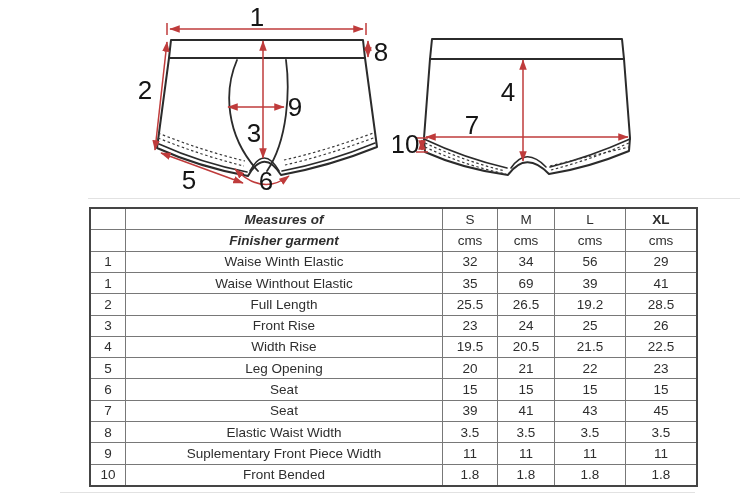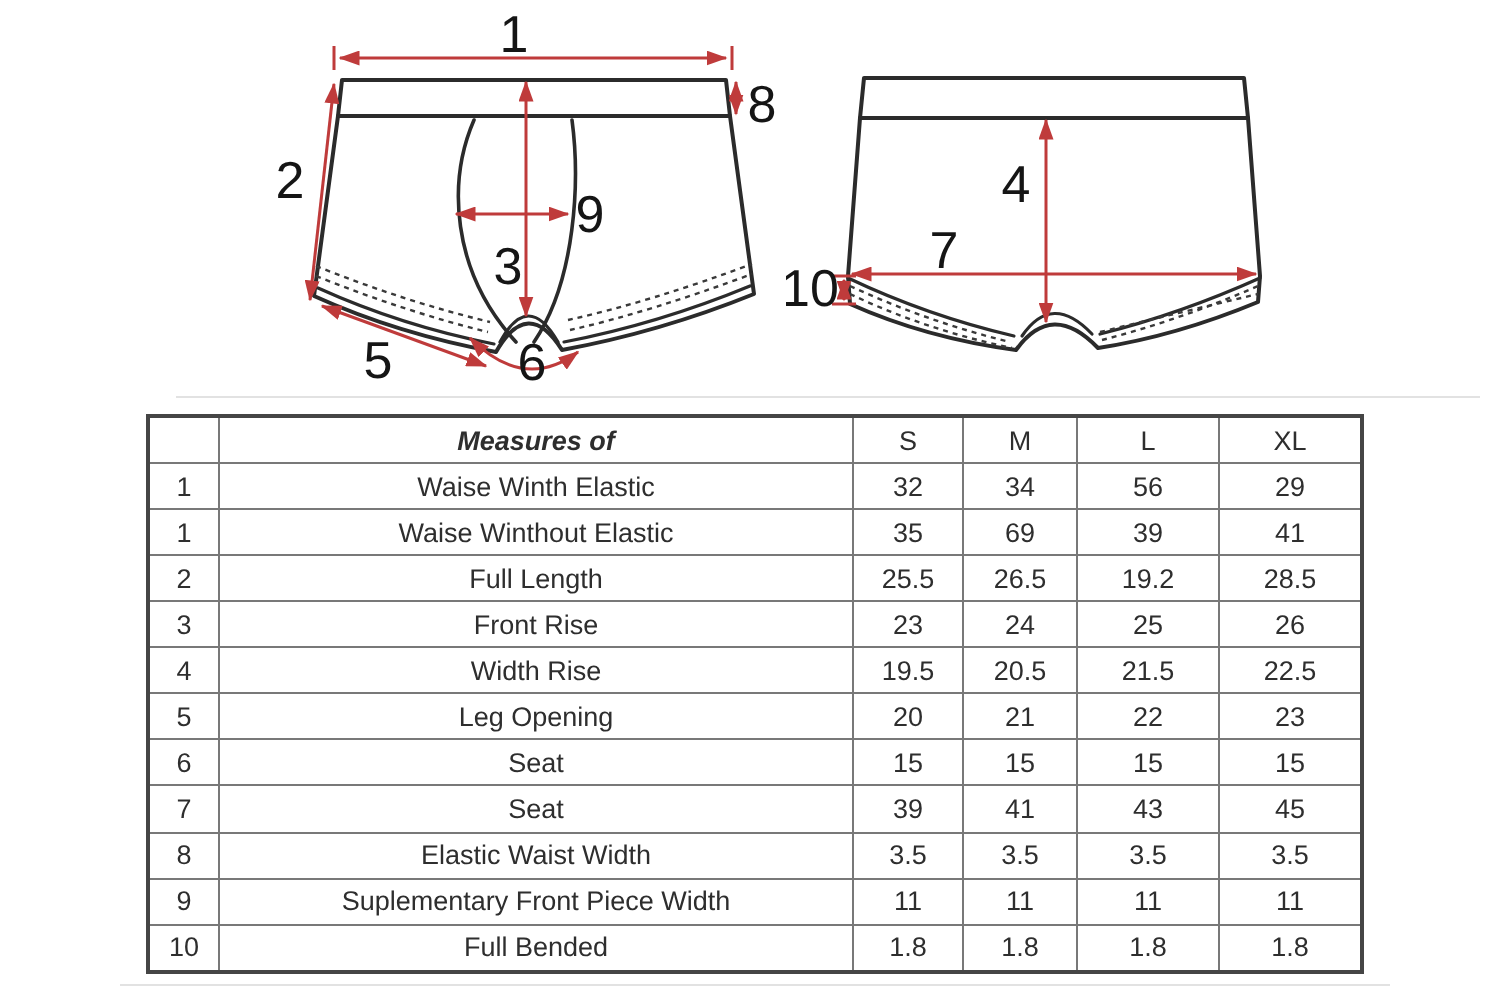--- a/index.html
+++ b/index.html
@@ -6,35 +6,35 @@
   body{
     width:745px;height:496px;position:relative;overflow:hidden;
     background:#ffffff;
     font-family:"Liberation Sans", sans-serif;
     -webkit-font-smoothing:antialiased;
   }
   .hairline{position:absolute;height:1px;background:#e2e2e2;}
   svg text{font-family:"Liberation Sans", sans-serif;fill:#151515;}
   .dim-label{font-size:26px;}
   
-  .size-table-wrap{position:absolute;left:73px;top:207px;}
+  .size-table-wrap{position:absolute;left:89px;top:207px;}
   table.size-table{
     width:600px;height:280px;border-collapse:collapse;table-layout:fixed;
     border:2px solid #454545;
   }
   table.size-table td{
     border:1px solid #787878;
     padding:0;
     font-size:13.5px;color:#2e2e2e;
     text-align:center;vertical-align:middle;
     overflow:hidden;white-space:nowrap;
   }
   td.col-num{width:34px;}
   td.col-name{width:316px;text-align:left;padding-left:11px;}
-  td.col-s{width:54px;} td.col-m{width:56px;} td.col-l{width:70px;} td.col-xl{width:70px;}
+  td.col-s{width:54px;} td.col-m{width:56px;} td.col-l{width:70px;} td.col-xl{width:70px;font-weight:bold;}
   td.hdr-title{font-style:italic;font-weight:bold;font-size:14.5px;text-align:center;padding-left:0;color:#222;}
   td.hdr-size{font-size:15px;color:#2a2a2a;}
   td.hdr-unit{font-size:12px;color:#333;}
 </style>
 </head>
 <body>
 
 <div class="hairline" style="left:88px;top:198px;width:652px;"></div>
 <div class="hairline" style="left:60px;top:492px;width:635px;"></div>
 
@@ -146,20 +146,28 @@
 <table class="size-table">
   <tbody>
   <tr>
     <td class="col-num"></td>
     <td class="col-name hdr-title">Measures of</td>
     <td class="col-s hdr-size">S</td>
     <td class="col-m hdr-size">M</td>
     <td class="col-l hdr-size">L</td>
     <td class="col-xl hdr-size">XL</td>
   </tr>
+  <tr>
+    <td></td>
+    <td class="hdr-title">Finisher garment</td>
+    <td class="hdr-unit">cms</td>
+    <td class="hdr-unit">cms</td>
+    <td class="hdr-unit">cms</td>
+    <td class="hdr-unit">cms</td>
+  </tr>
 
   <tr>
     <td>1</td>
     <td class="col-name">Waise Winth Elastic</td>
     <td>32</td>
     <td>34</td>
     <td>56</td>
     <td>29</td>
   </tr>
   <tr>
@@ -229,21 +237,21 @@
   <tr>
     <td>9</td>
     <td class="col-name">Suplementary Front Piece Width</td>
     <td>11</td>
     <td>11</td>
     <td>11</td>
     <td>11</td>
   </tr>
   <tr>
     <td>10</td>
-    <td class="col-name">Full Bended</td>
+    <td class="col-name">Front Bended</td>
     <td>1.8</td>
     <td>1.8</td>
     <td>1.8</td>
     <td>1.8</td>
   </tr>
   </tbody>
 </table>
 </div>
 
 </body></html>

